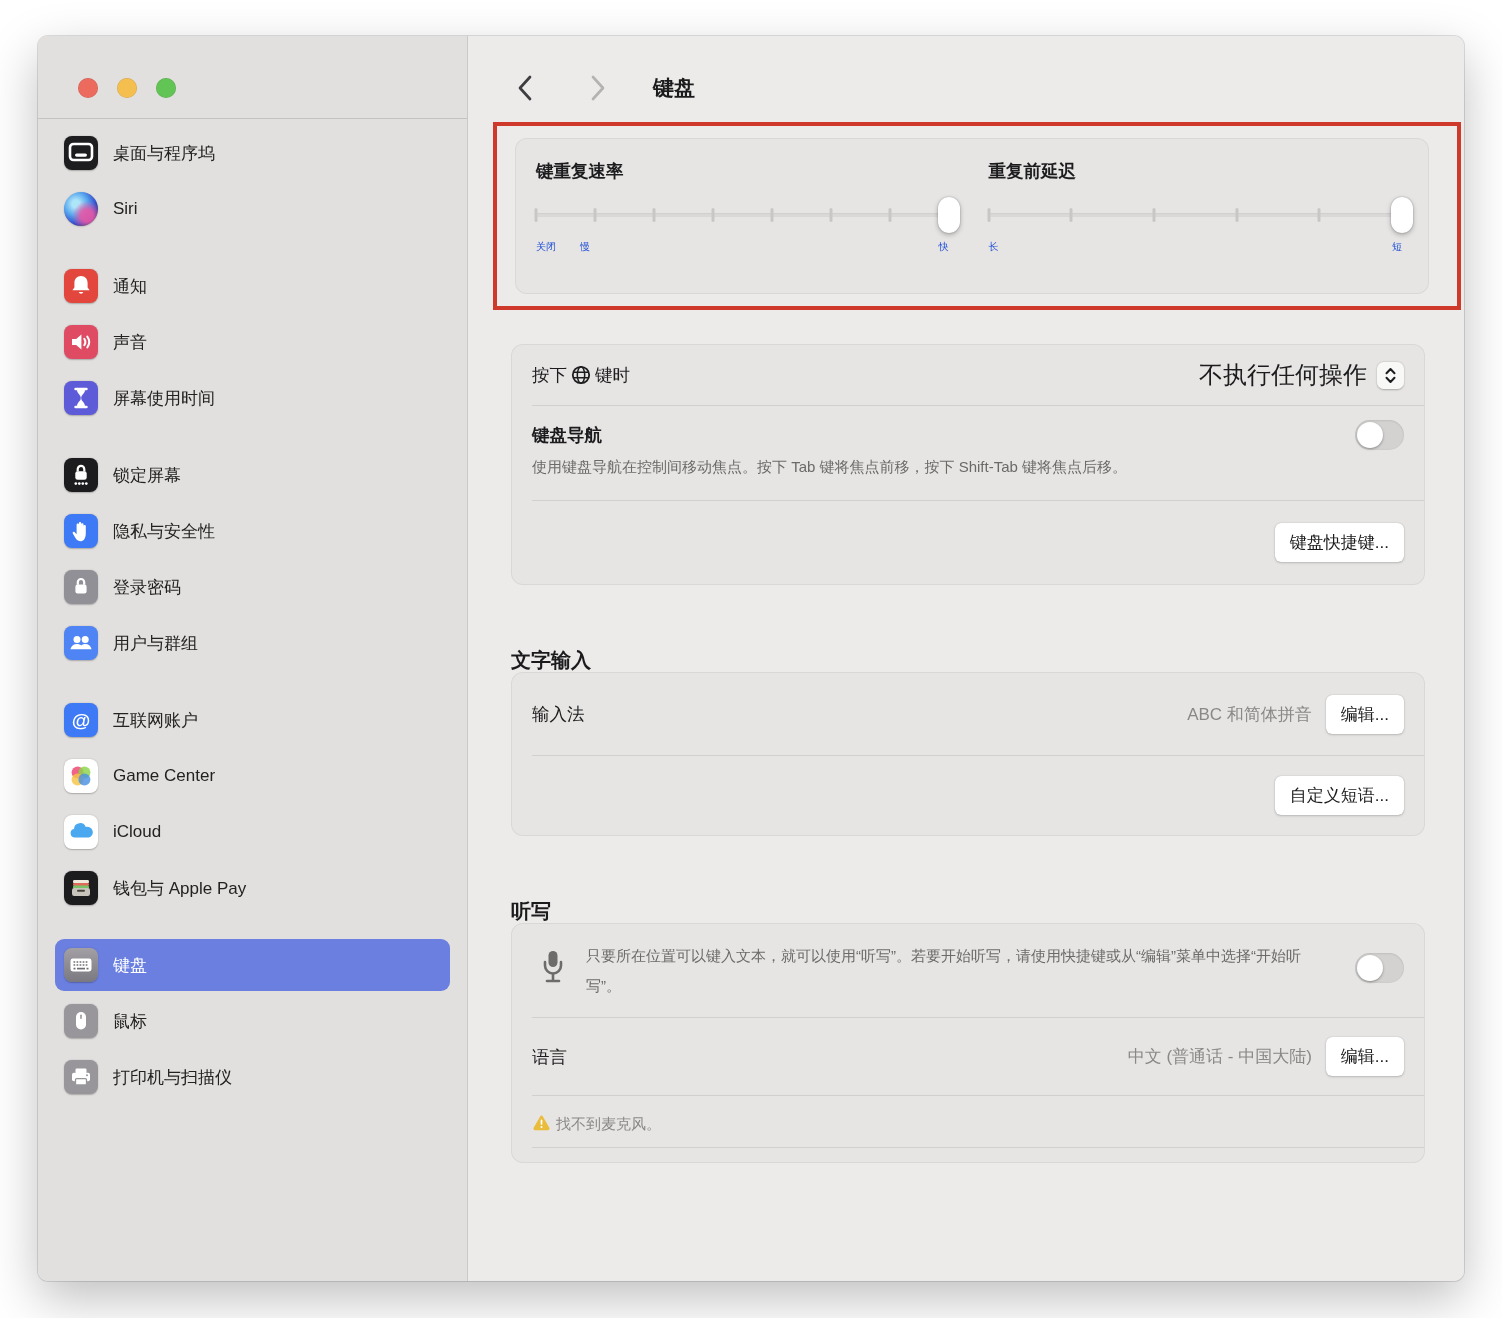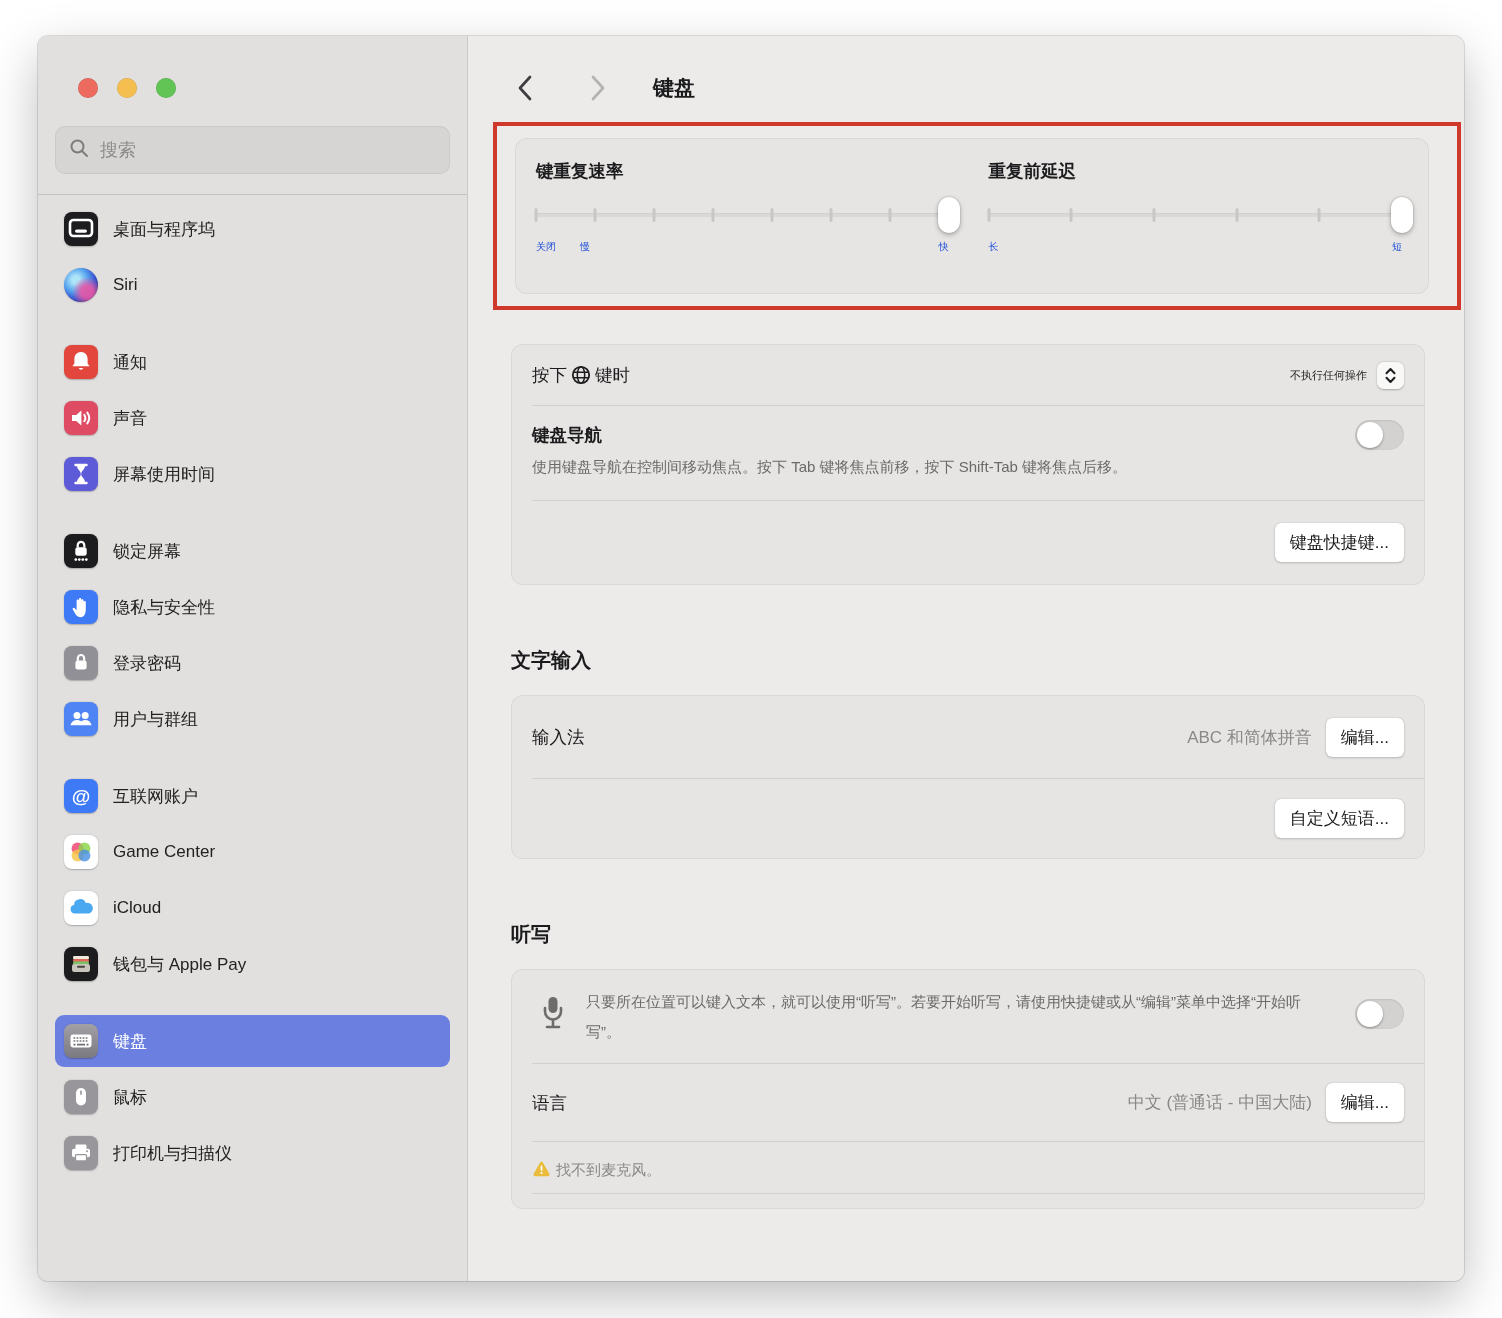--- a/index.html
+++ b/index.html
@@ -73,25 +73,25 @@
   .thumb {
     position:absolute; top:2px; width:22px; height:36px; border-radius:11px; background:#ffffff;
     transform:translateX(-50%);
     box-shadow:0 0 1.5px rgba(0,0,0,.35), 0 2px 5px rgba(0,0,0,.25);
   }
   .slider-labels { display:flex; margin-top:5px; font-size:10px; color:#1d4ed8; }
   .lbl-gap { margin-left:24px; }
   .lbl-end { margin-left:auto; }
 
   .settings-card { margin-top:34px; }
-  .card-m23 { margin-top:23px; }
+  .card-m23 { }
   .row { display:flex; align-items:center; padding:0 20px; }
   .row-divider { height:1px; background:rgba(0,0,0,.09); margin-left:20px; }
   .row-label { font-size:17.5px; color:#1c1c1e; display:flex; align-items:center; }
-  .row-value { font-size:11px; color:#1c1c1e; margin-left:auto; }
+  .row-value { font-size:24px; color:#1c1c1e; margin-left:auto; }
   .row-value.muted { color:#8a8886; font-size:17px; }
   .stepper {
     width:27px; height:27px; border-radius:7px; margin-left:10px; flex:none;
     background:rgba(255,255,255,.72); box-shadow:0 .5px 2px rgba(0,0,0,.28);
     display:flex; align-items:center; justify-content:center;
   }
   .toggle {
     width:49px; height:30px; border-radius:15px; background:#d4d2d0; position:relative; flex:none;
     box-shadow:inset 0 .5px 2px rgba(0,0,0,.14);
   }
@@ -121,29 +121,20 @@
 
 <div class="window">
 
   <div class="sidebar">
     <div class="traffic">
       <div class="dot" style="background:#ec6a5e"></div>
       <div class="dot" style="background:#f4bf4f"></div>
       <div class="dot" style="background:#61c454"></div>
     </div>
 
-    <div class="search-wrap">
-      <span>
-        <svg width="22" height="22" viewBox="0 0 22 22">
-            <circle cx="9.5" cy="9.5" r="6" stroke="#7e7c7a" stroke-width="2" fill="none"></circle>
-            <path d="M14 14l5 5" stroke="#7e7c7a" stroke-width="2" stroke-linecap="round"></path>
-          </svg>
-      </span>
-      <input type="text" placeholder="搜索" style="">
-    </div>
 
     <div class="side-divider"></div>
 
     <div class="nav">
 
       <div class="nav-group">
         <div class="nav-item">
           <span class="app-icon" style="background:#1d1d1f">
             <svg width="34" height="34" viewBox="0 0 34 34">
                 <rect x="6" y="8" width="22" height="16" rx="3.5" fill="none" stroke="#fff" stroke-width="2.6"></rect>

